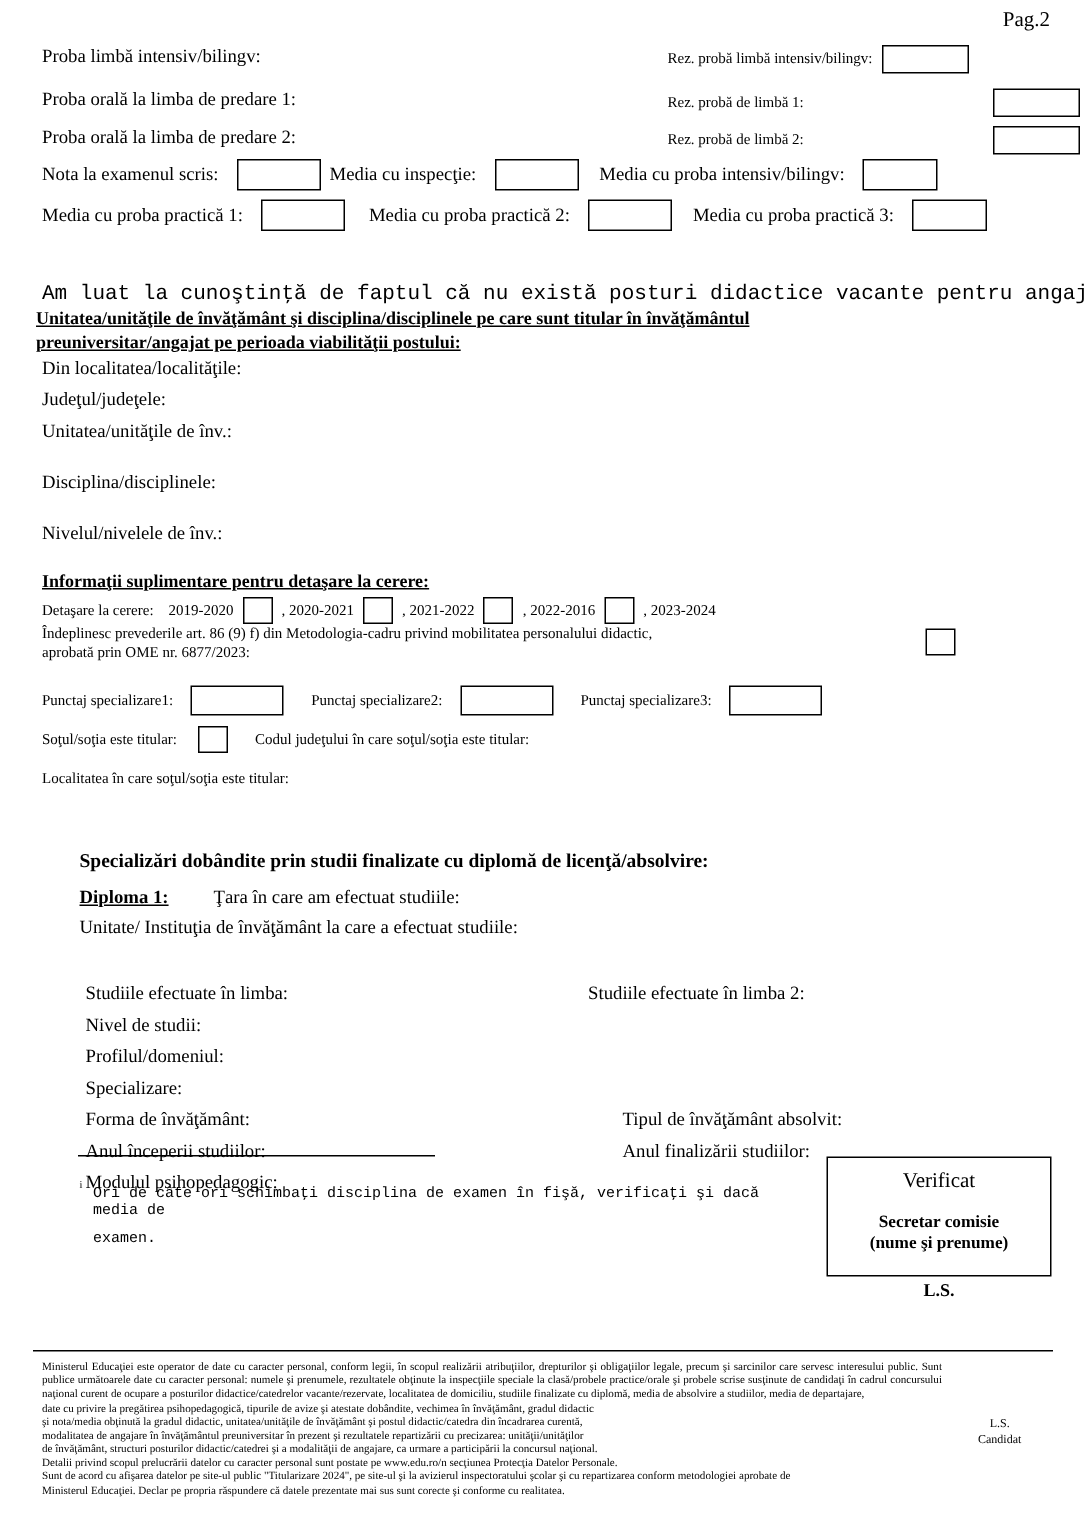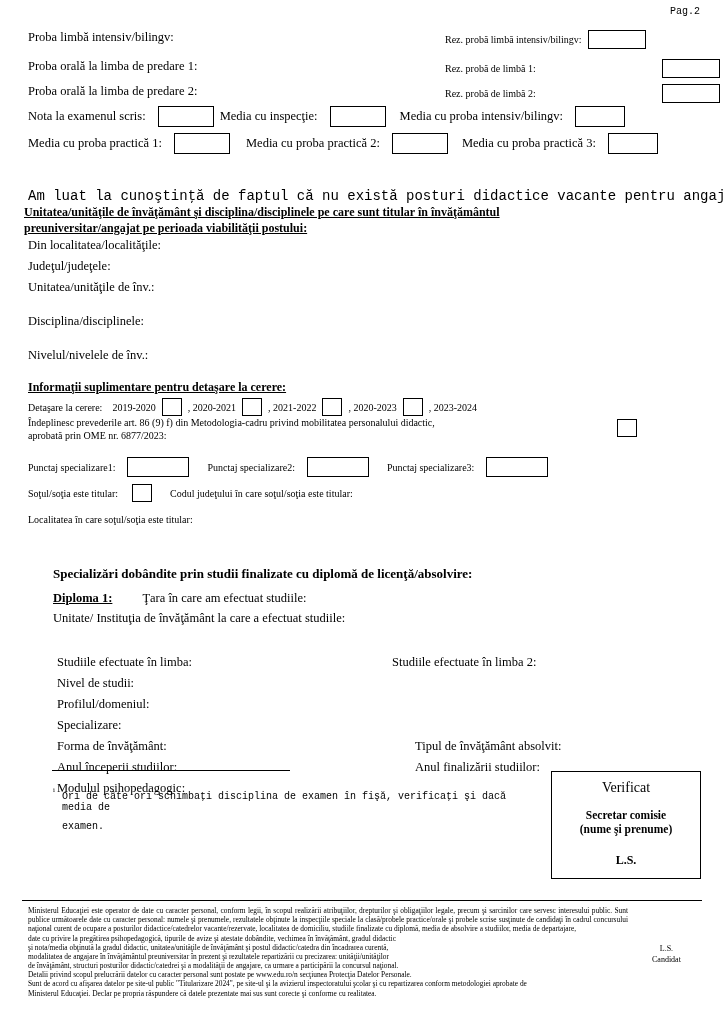--- a/index.html
+++ b/index.html
@@ -20,22 +20,22 @@
     position: relative;
     width: 724px;
     height: 1024px;
     box-sizing: border-box;
     padding: 0;
   }
   .pagenum {
     position: absolute;
     right: 24px;
     top: 6px;
-    font-size: 10px;
-    font-family: Liberation Mono, monospace;
+    font-size: 14px;
+    font-family: Liberation Serif, serif;
   }
   .row {
     display: flex;
     align-items: center;
     gap: 6px;
   }
   .lbl {
     white-space: nowrap;
   }
   .box {
@@ -55,21 +55,21 @@
   .abs { position: absolute; }
   .fs12 { font-size: 12.5px; }
   .fs11 { font-size: 10px; }
   .fs10 { font-size: 10px; }
   .fs9 { font-size: 14px; font-family: Liberation Mono, monospace; }
   .verificat {
     position: absolute;
     left: 551px;
     top: 771px;
     width: 150px;
-    height: 108px;
+    height: 80px;
     border: 1px solid #000;
     box-sizing: border-box;
     text-align: center;
     display: flex;
     flex-direction: column;
     align-items: center;
     justify-content: flex-start;
     padding-top: 8px;
   }
   .verificat .t1 { font-size: 14px; }
@@ -184,21 +184,21 @@
   <div class="abs sec-title" style="left:28px; top:380px;">Informaţii suplimentare pentru detaşare la cerere:</div>
 
   <div class="abs row" style="left:28px; top:398px;">
     <span class="fs11">Detaşare  la cerere:</span>
     <span class="fs11" style="margin-left:4px;">2019-2020</span>
     <span class="box b-sm"></span>
     <span class="fs11">, 2020-2021</span>
     <span class="box b-sm"></span>
     <span class="fs11">, 2021-2022</span>
     <span class="box b-sm"></span>
-    <span class="fs11">, 2020-2023</span>
+    <span class="fs11">, 2022-2016</span>
     <span class="box b-sm"></span>
     <span class="fs11">, 2023-2024</span>
   </div>
 
   <div class="abs" style="left:28px; top:417px; width:600px;">
     <div class="fs10">Îndeplinesc prevederile art.  86 (9)  f) din Metodologia-cadru privind mobilitatea personalului didactic,</div>
     <div class="fs10" style="margin-top:2px;">aprobată prin OME nr. 6877/2023:</div>
   </div>
   <span class="abs box b-sm" style="left:617px; top:419px;"></span>
 

